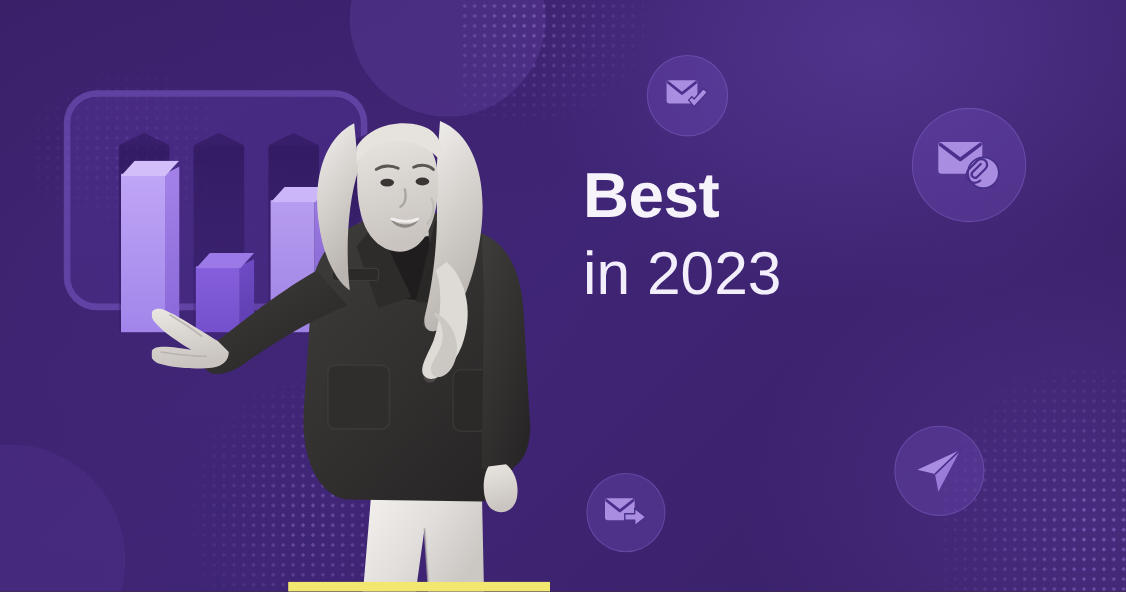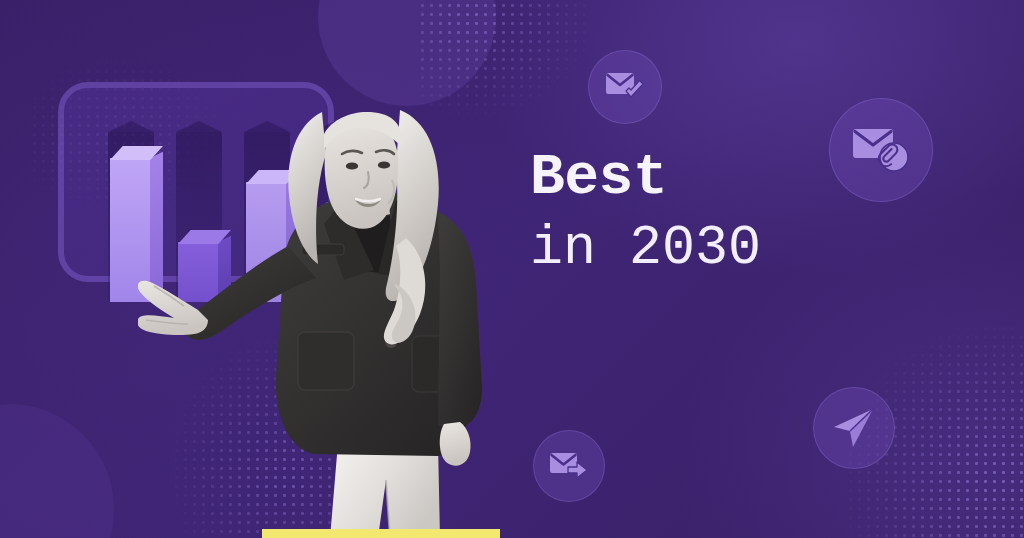--- a/index.html
+++ b/index.html
@@ -7,21 +7,20 @@
   body {
     font-family:"Liberation Sans", sans-serif;
     width:1024px; height:538px; overflow:hidden;
   }
 
   #banner {
     position:relative;
     width:1024px; height:538px;
     background:#404040;
     overflow:hidden;
-    font-family:Liberation Mono, monospace;
   }
 
   
   .bg-grad {
     position:absolute; inset:0;
     background:
       radial-gradient(ellipse 520px 380px at 78% 8%, rgba(108,76,180,.38), rgba(108,76,180,0) 62%),
       radial-gradient(ellipse 480px 420px at 96% 86%, rgba(96,66,168,.34), rgba(96,66,168,0) 64%),
       radial-gradient(ellipse 560px 460px at 16% 52%, rgba(70,42,128,.40), rgba(70,42,128,0) 66%),
       linear-gradient(135deg, #3a2068 0%, #3f2575 48%, #392066 100%);
@@ -318,18 +317,18 @@
   <div class="icon-badge badge-send">
     <svg width="46" height="44" viewBox="0 0 46 44" xmlns="http://www.w3.org/2000/svg">
       <path d="M42 3 L3 21 L19 25 Z" fill="#a98de0"></path>
       <path d="M42 3 L19 25 L22 41 Z" fill="#9a7bd6"></path>
       <path d="M19 25 L42 3" stroke="#4a2f8c" stroke-width="1.4" fill="none"></path>
     </svg>
   </div>
 
   <div class="headline">
     <span class="line">Best</span>
-    <span class="sub">in 2030</span>
+    <span class="sub">in 2023</span>
   </div>
 
   <div class="accent-bar"></div>
 
 </div>
 
 </body></html>

